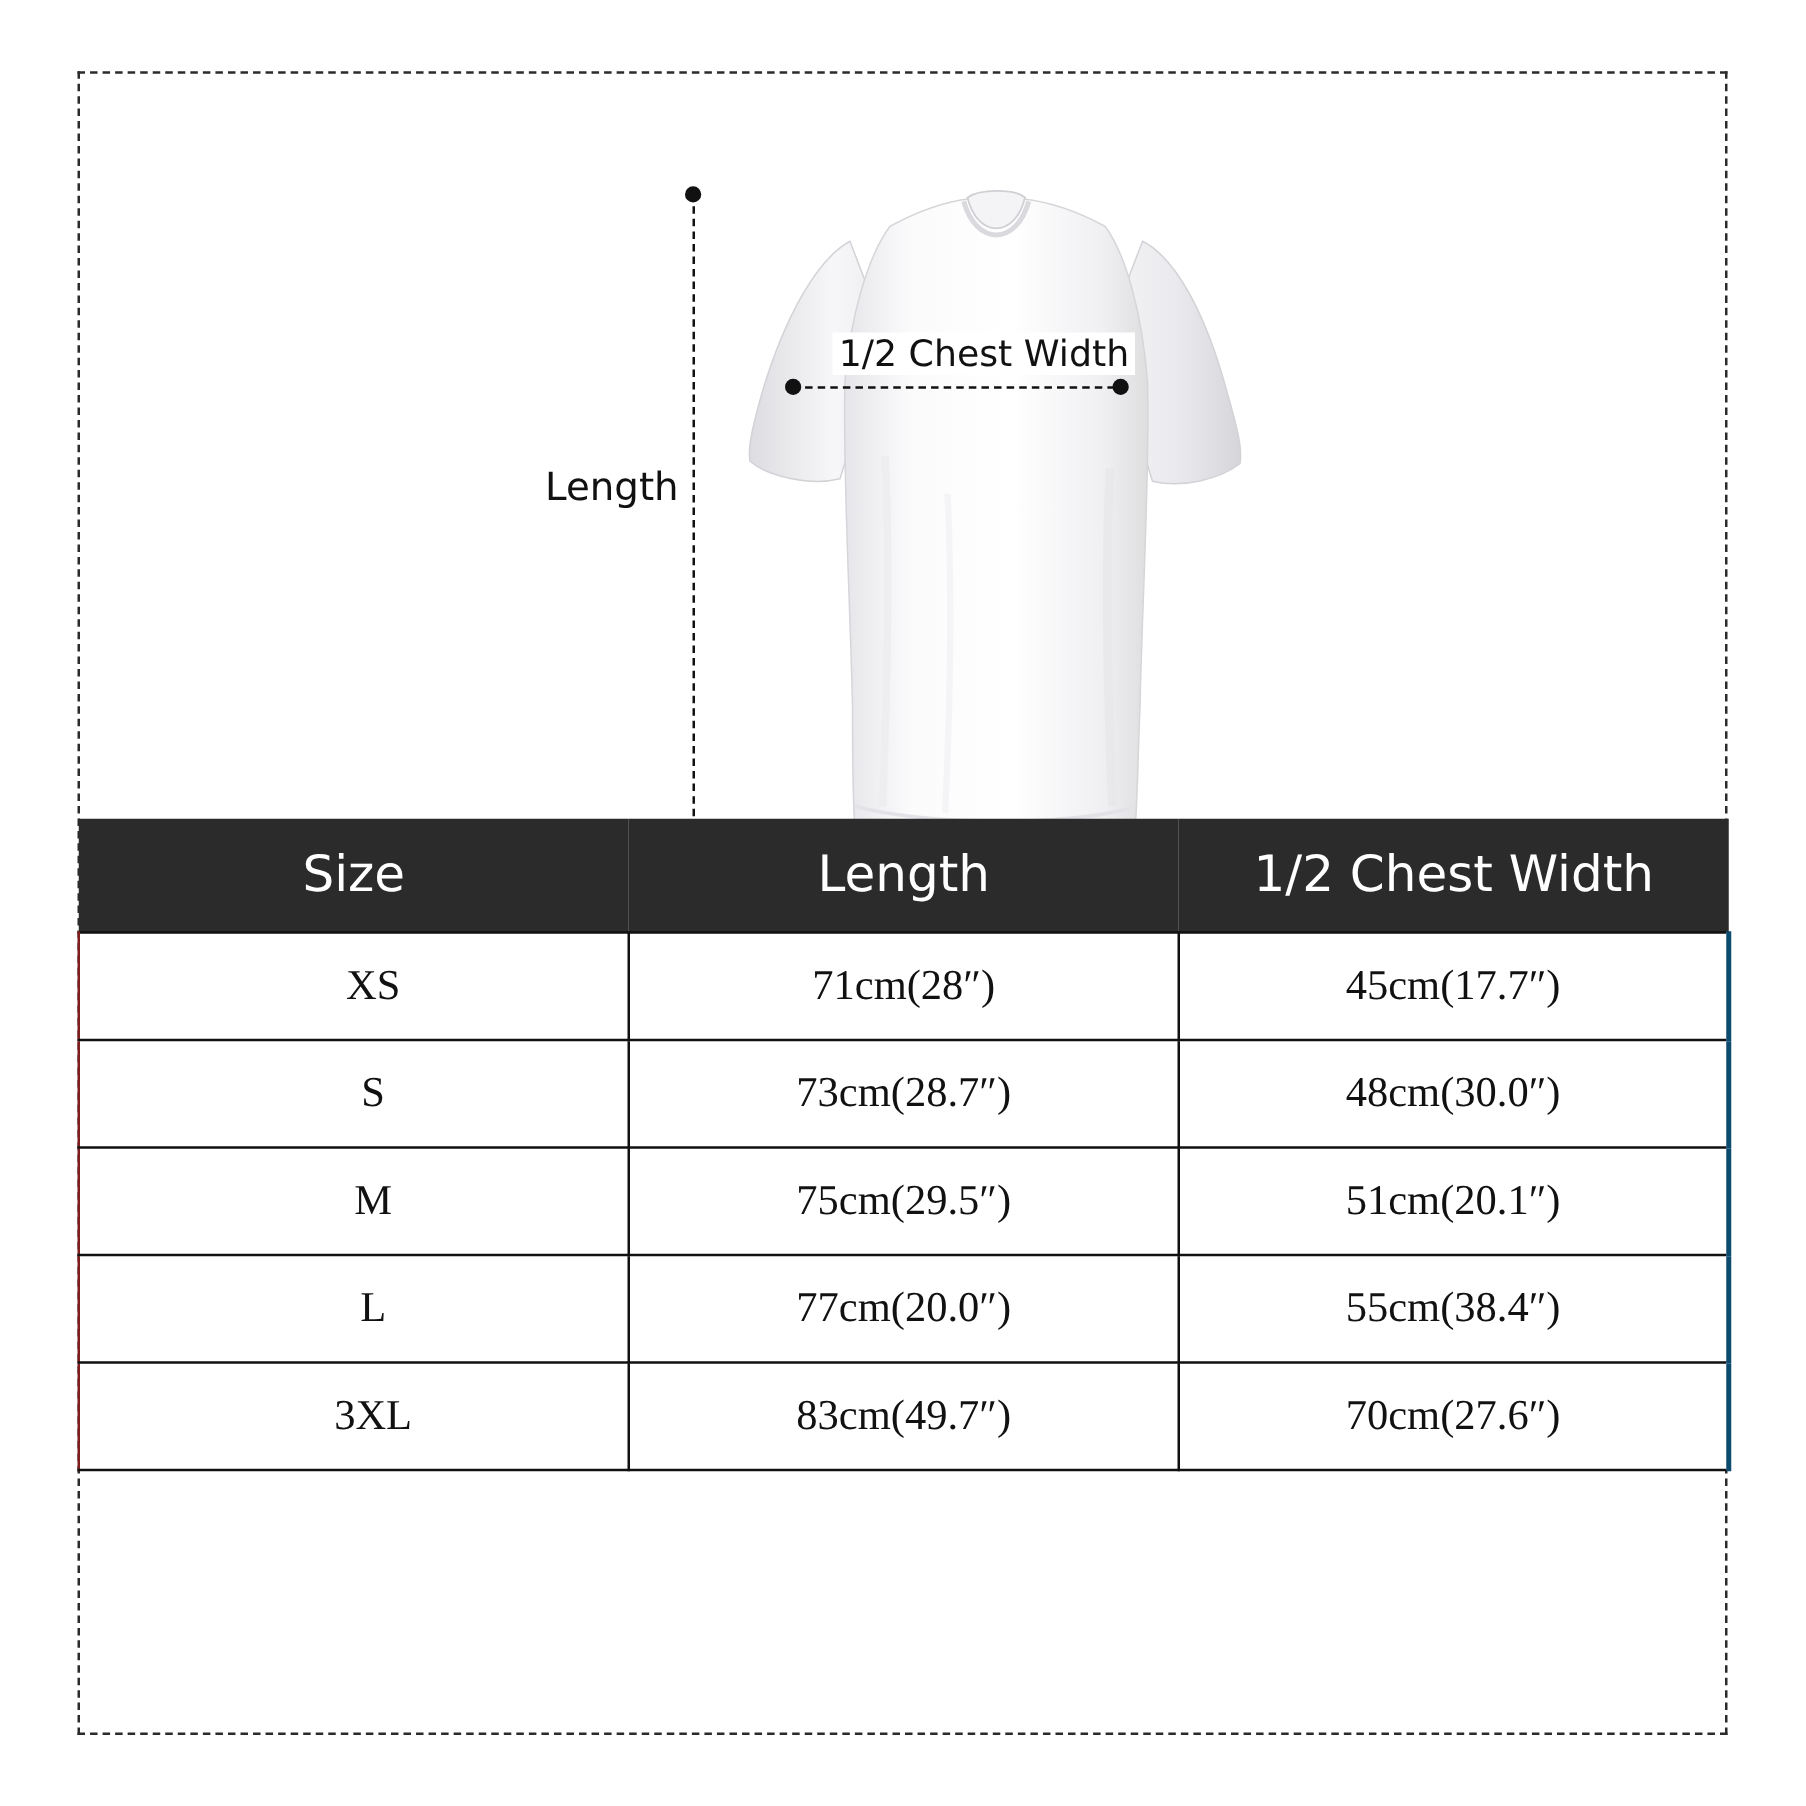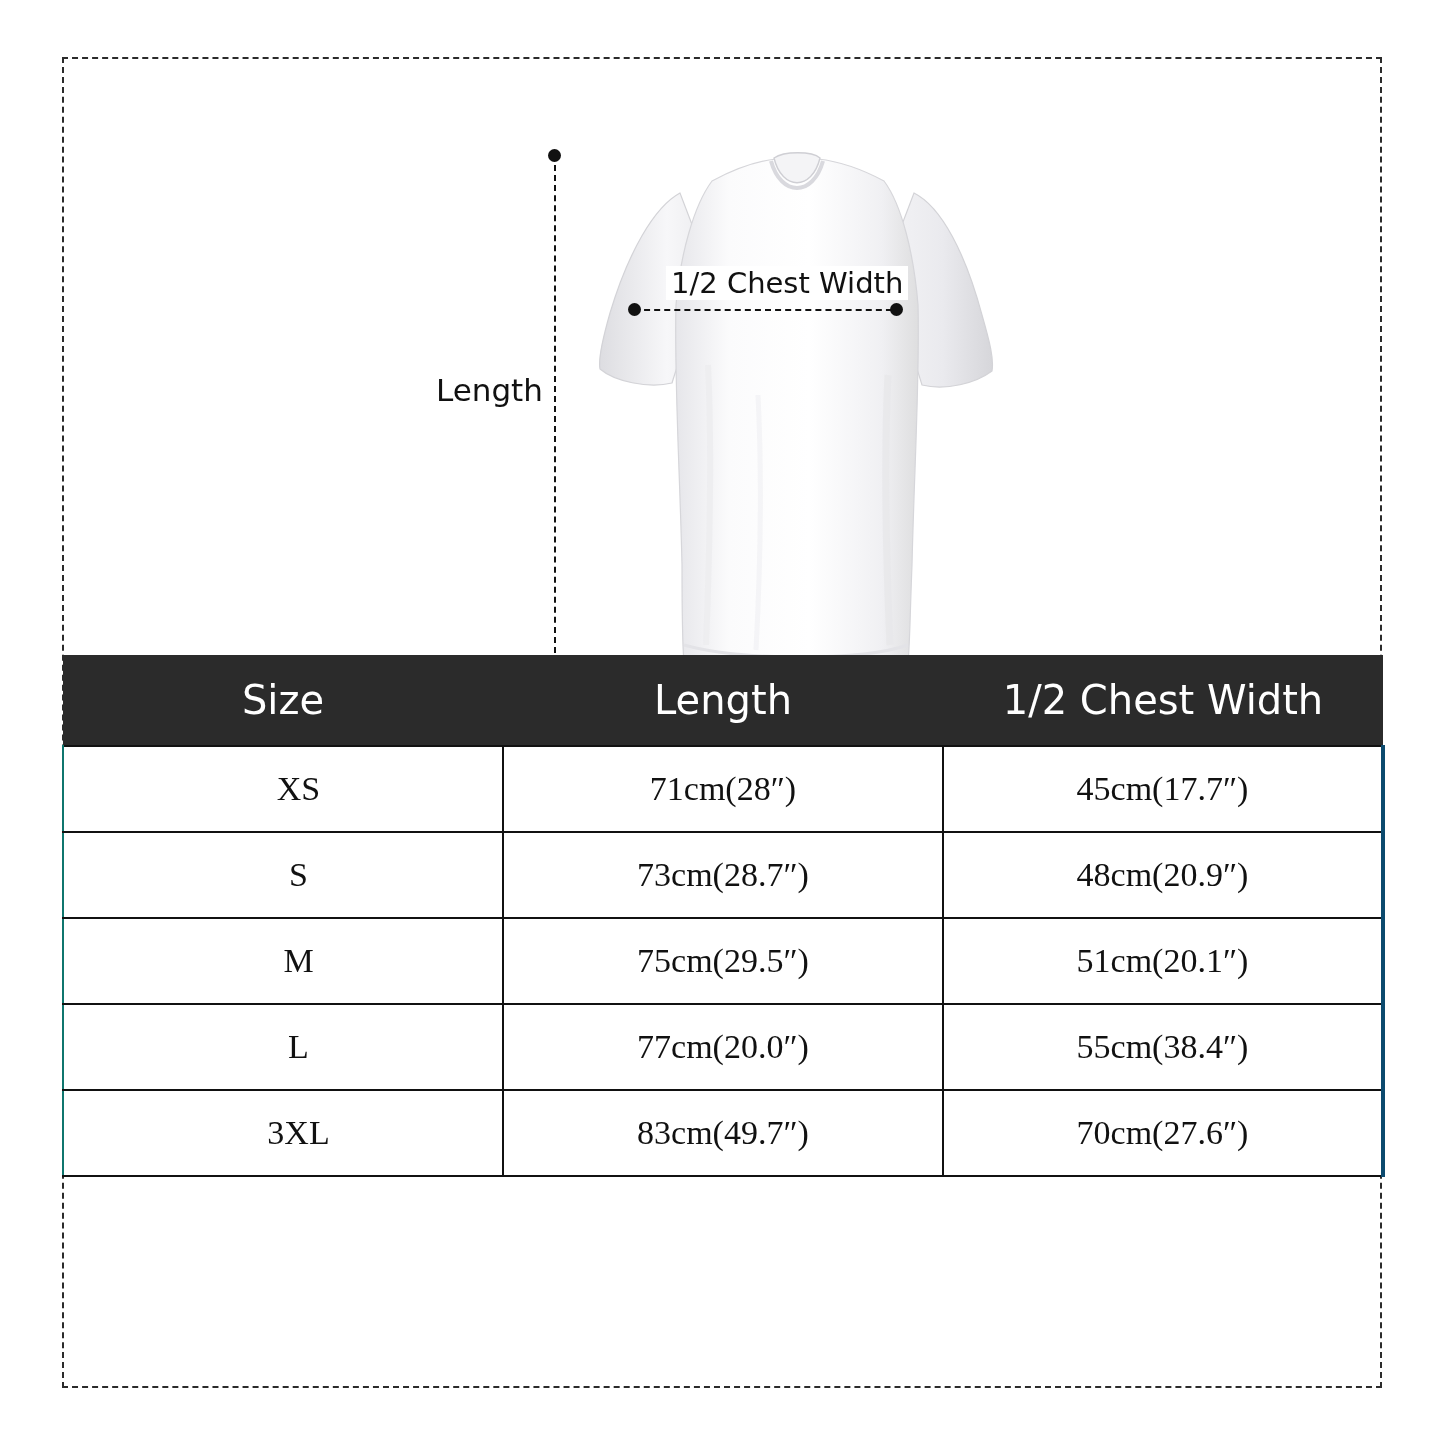--- a/index.html
+++ b/index.html
@@ -140,21 +140,21 @@
   #size-table tbody td {
     border: 2px solid #111;
     height: 82px;
     text-align: center;
     font-size: 34px;
     color: #111;
     font-family: "Liberation Serif", serif;
     background: #ffffff;
   }
   #size-table tbody tr td:first-child {
-    border-left: 2px solid #0f766e;
+    border-left: 2px solid #7f1d1d;
     padding-left: 32px;
   }
   #size-table tbody tr td:last-child {
     border-right: 4px solid #0c4a6e;
   }
 </style>
 </head>
 <body>
 
 <div id="page">
@@ -244,21 +244,21 @@
     </thead>
     <tbody id="table-body">
         <tr>
           <td>XS</td>
           <td>71cm(28″)</td>
           <td>45cm(17.7″)</td>
         </tr>
         <tr>
           <td>S</td>
           <td>73cm(28.7″)</td>
-          <td>48cm(20.9″)</td>
+          <td>48cm(30.0″)</td>
         </tr>
         <tr>
           <td>M</td>
           <td>75cm(29.5″)</td>
           <td>51cm(20.1″)</td>
         </tr>
         <tr>
           <td>L</td>
           <td>77cm(20.0″)</td>
           <td>55cm(38.4″)</td>

